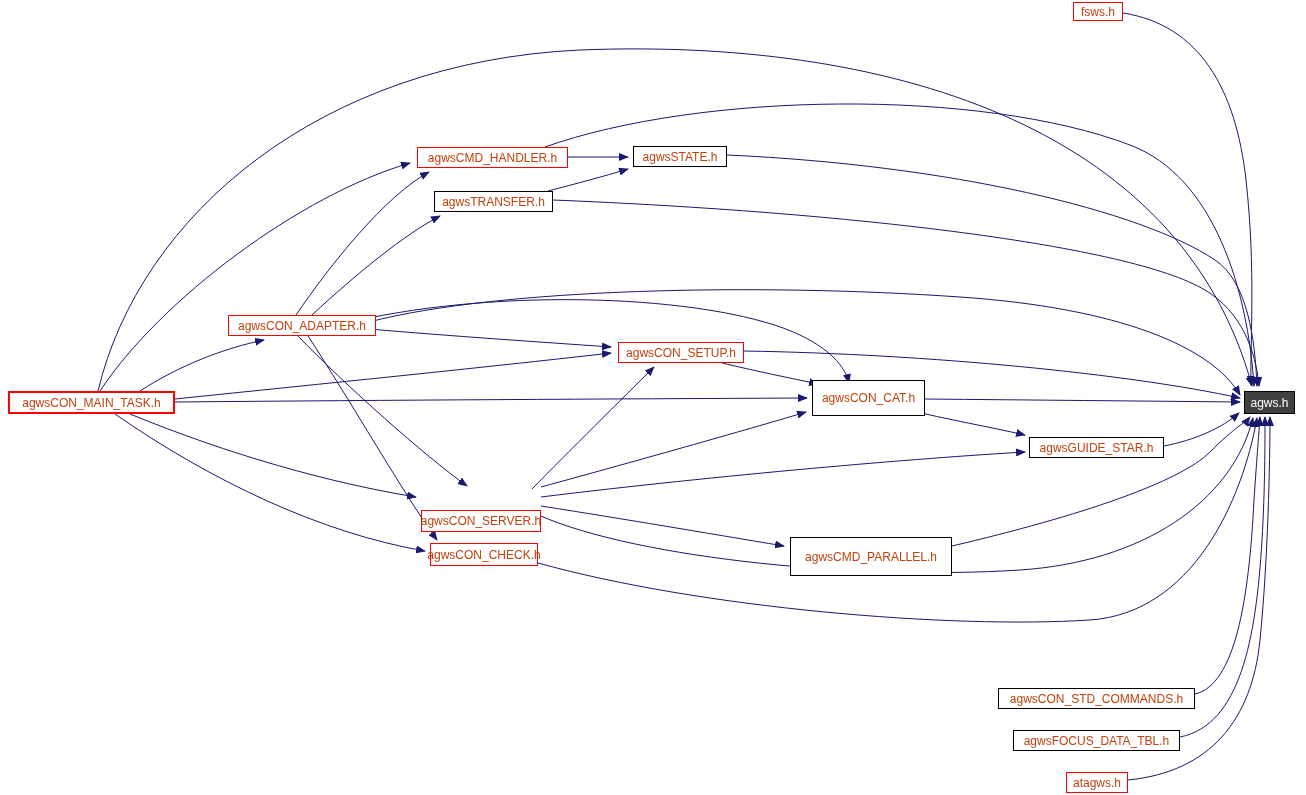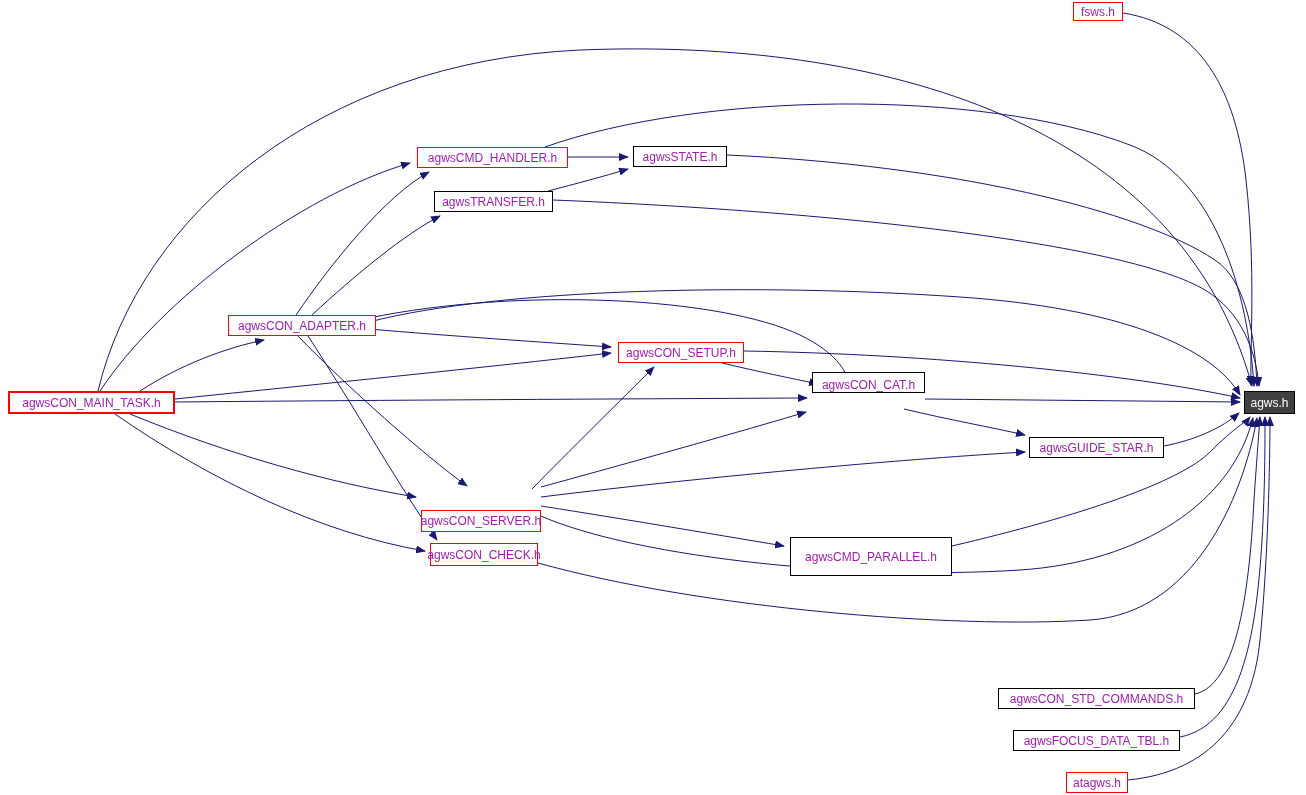--- a/index.html
+++ b/index.html
@@ -10,21 +10,21 @@
     background: #ffffff;
     font-family: "Liberation Sans", "DejaVu Sans", sans-serif;
     overflow: hidden;
   }
   .canvas svg { position: absolute; left: 0; top: 0; }
   .node {
     position: absolute;
     box-sizing: border-box;
     background: #ffffff;
     border: 1px solid #000000;
-    color: #a21caf;
+    color: #c2410c;
     font-size: 12px;
     text-align: center;
     display: flex;
     align-items: center;
     justify-content: center;
     white-space: nowrap;
     cursor: pointer;
     z-index: 2;
   }
   .node.red  { border-color: #ff0000; }
@@ -95,21 +95,21 @@
       </div>
       <div class="node red" style="left: 228px; top: 315px; width: 148px; height: 21px;">
         <span>agwsCON_ADAPTER.h</span>
       </div>
       <div class="node red" style="left: 618px; top: 342px; width: 126px; height: 21px;">
         <span>agwsCON_SETUP.h</span>
       </div>
       <div class="node red-thick" style="left: 8px; top: 391px; width: 167px; height: 23px;">
         <span>agwsCON_MAIN_TASK.h</span>
       </div>
-      <div class="node black" style="left: 812px; top: 372px; width: 113px; height: 21px; align-items: flex-end;">
+      <div class="node black" style="left: 812px; top: 380px; width: 113px; height: 36px;">
         <span>agwsCON_CAT.h</span>
       </div>
       <div class="node black" style="left: 1029px; top: 437px; width: 135px; height: 21px;">
         <span>agwsGUIDE_STAR.h</span>
       </div>
       <div class="node red" style="left: 421px; top: 510px; width: 120px; height: 22px;">
         <span>agwsCON_SERVER.h</span>
       </div>
       <div class="node black" style="left: 790px; top: 537px; width: 162px; height: 39px;">
         <span>agwsCMD_PARALLEL.h</span>

